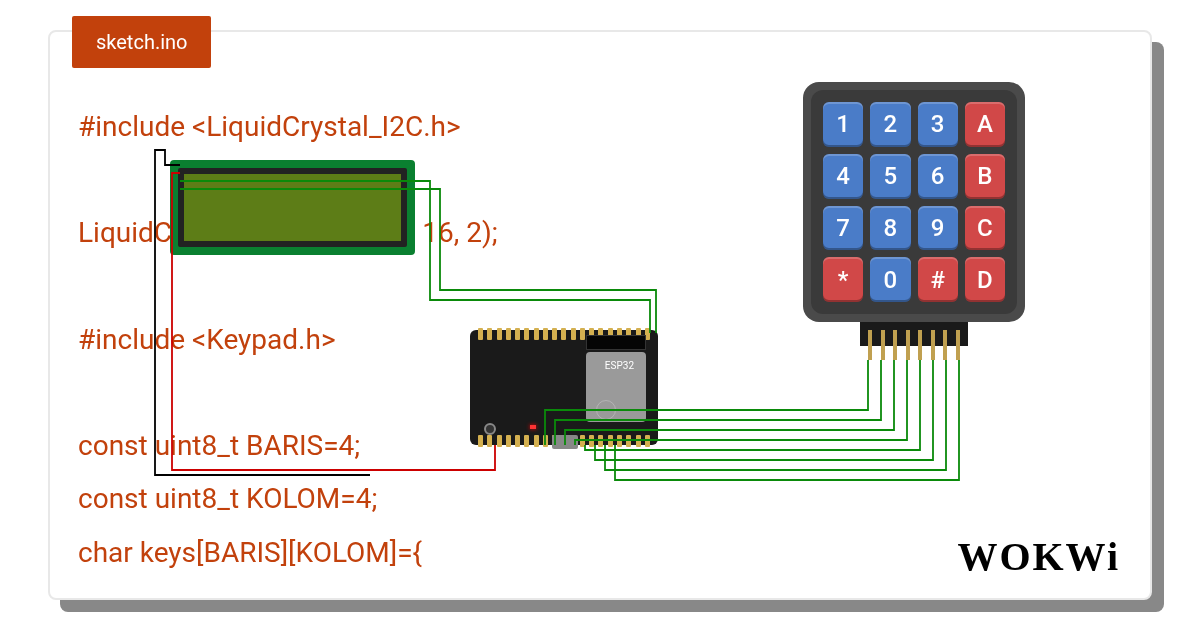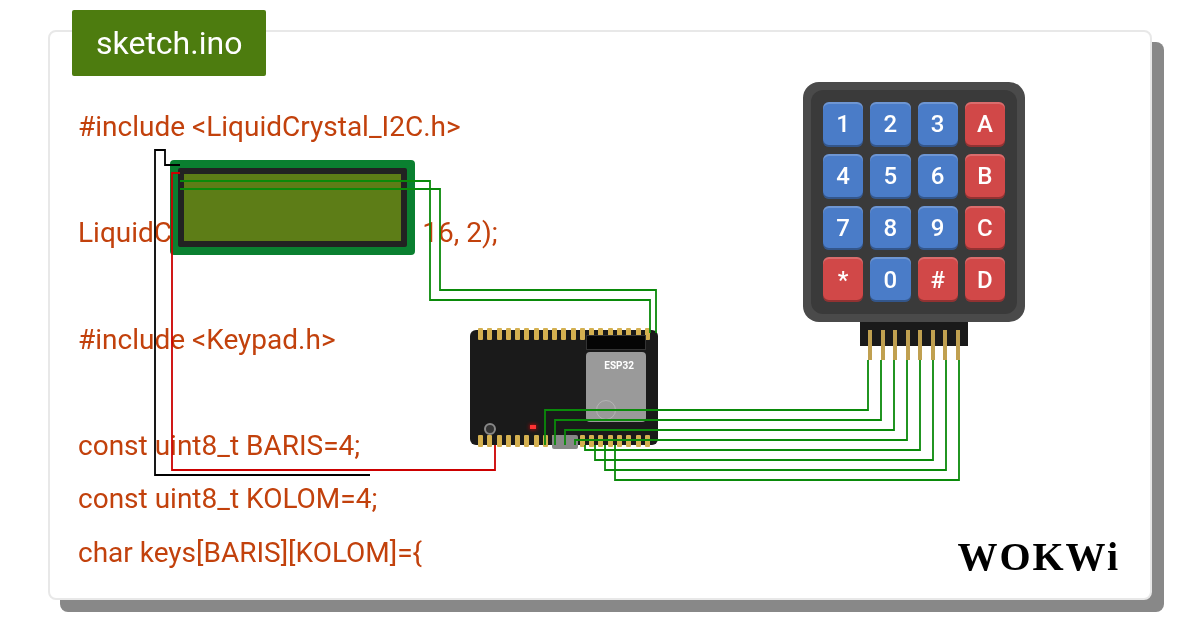--- a/index.html
+++ b/index.html
@@ -27,25 +27,25 @@
       top: 42px;
       width: 1104px;
       height: 570px;
       background: #888;
       border-radius: 8px;
       z-index: -1;
     }
     .tab {
       position: absolute;
       left: 72px;
-      top: 10px;
-      background: #4d7c0f;
+      top: 16px;
+      background: #c2410c;
       color: #fff;
       padding: 14px 24px;
-      font-size: 32px;
+      font-size: 20px;
       font-weight: 400;
       z-index: 10;
       border-radius: 2px;
     }
     .code-bg {
       position: absolute;
       left: 78px;
       top: 100px;
       font-size: 28px;
       line-height: 1.9;
@@ -91,21 +91,21 @@
       height: 115px;
       background: #1a1a1a;
       border-radius: 6px;
     }
     .esp32-pins { position:absolute; display:flex; }
     .esp32-pins.top { top:-2px; left:8px; right:8px; justify-content:space-between; }
     .esp32-pins.bot { bottom:-2px; left:8px; right:8px; justify-content:space-between; }
     .esp32-pin { width:5px; height:12px; background:#d4b050; border-radius:1px; }
     .esp32-shield { position:absolute; right:12px; top:22px; width:60px; height:70px; background:#9a9a9a; border-radius:4px; }
     .esp32-antenna { position:absolute; right:12px; top:5px; width:60px; height:15px; background:#050505; border:1px solid #333; }
-    .esp32-label { position:absolute; right:24px; top:30px; color:#fff; font-size:10px; font-weight:700;}
+    .esp32-label { position:absolute; right:24px; top:30px; color:#fff; font-size:10px; font-weight:400;}
     .esp32-usb { position:absolute; bottom:-4px; left:82px; width:26px; height:14px; background:#888; border-radius:2px; }
     .esp32-btn { position:absolute; width:12px; height:12px; background:#333; border-radius:50%; border:2px solid #888;}
     .esp32-btn.l { left:14px; bottom:10px;}
     .esp32-led { position:absolute; left:60px; bottom:16px; width:6px; height:4px; background:#f33; box-shadow:0 0 4px #f00;}
     
     .keypad {
       position: absolute;
       left: 803px;
       top: 82px;
       width: 222px;

